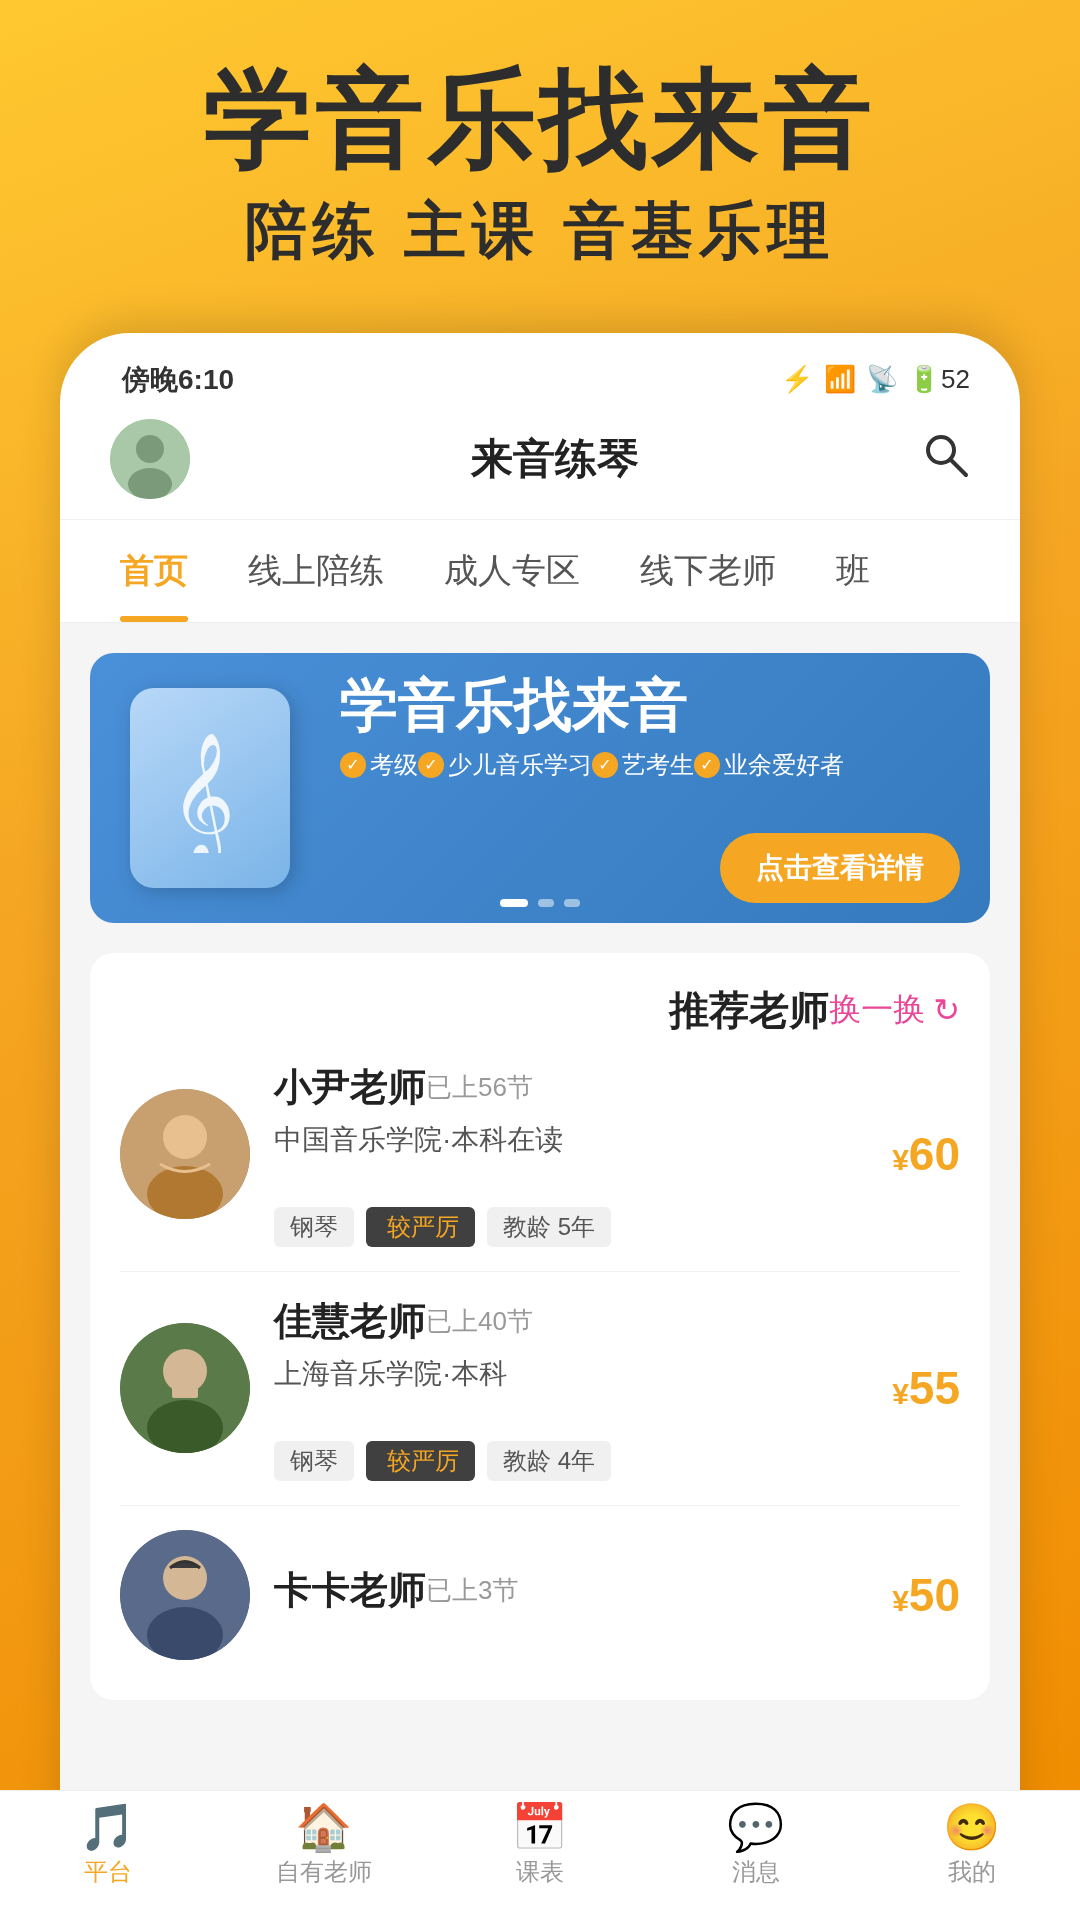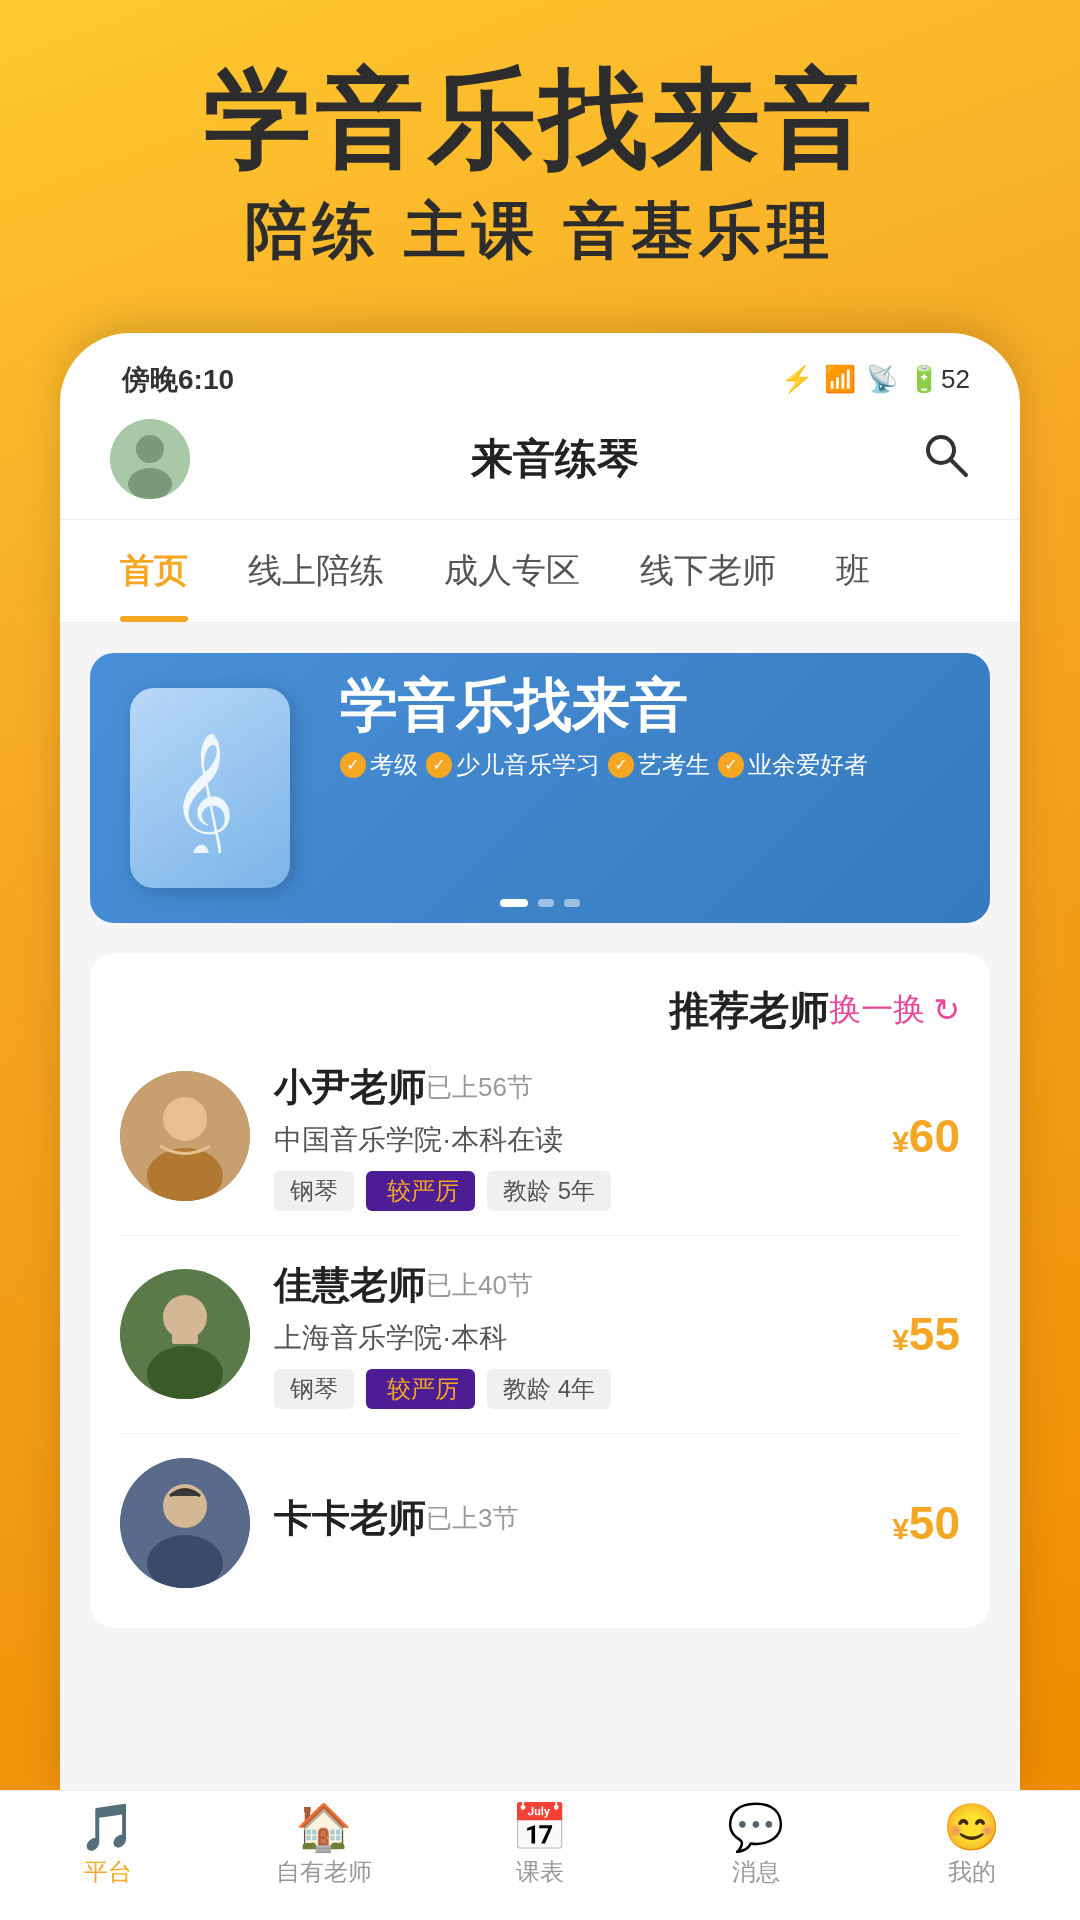--- a/index.html
+++ b/index.html
@@ -174,21 +174,20 @@
     }
     .banner-main-title {
       font-size: 58px;
       font-weight: 900;
       color: #fff;
       line-height: 1.1;
     }
     .banner-tags {
       display: flex;
       flex-wrap: wrap;
-      gap: 8px;
       margin-top: 12px;
     }
     .banner-tag {
       font-size: 24px;
       color: #fff;
       display: flex;
       align-items: center;
       gap: 4px;
     }
     .banner-tag::before {
@@ -314,23 +313,24 @@
       display: flex;
       gap: 12px;
       flex-wrap: wrap;
     }
     .teacher-tag {
       font-size: 24px;
       padding: 4px 16px;
       border-radius: 6px;
       background: #f0f0f0;
       color: #555;
+      margin-top: 36px;
     }
     .teacher-tag.highlight {
-      background: #4c1d95;
+      background: #404040;
       color: #f5a623;
       padding-left: 21px;
     }
     .teacher-price {
       font-size: 46px;
       font-weight: 700;
       color: #f5a623;
       flex-shrink: 0;
     }
     .teacher-price .currency {
@@ -431,20 +431,21 @@
         <div class="banner-right">
           <div>
             <div class="banner-main-title">学音乐找来音</div>
             <div class="banner-tags">
               <span class="banner-tag">考级</span>
               <span class="banner-tag">少儿音乐学习</span>
               <span class="banner-tag">艺考生</span>
               <span class="banner-tag">业余爱好者</span>
             </div>
           </div>
+          <button class="banner-cta">点击查看详情</button>
         </div>
         <div class="banner-dots">
           <div class="banner-dot active"></div>
           <div class="banner-dot"></div>
           <div class="banner-dot"></div>
         </div>
       </div>
 
       <div class="section">
         <div class="section-header">

